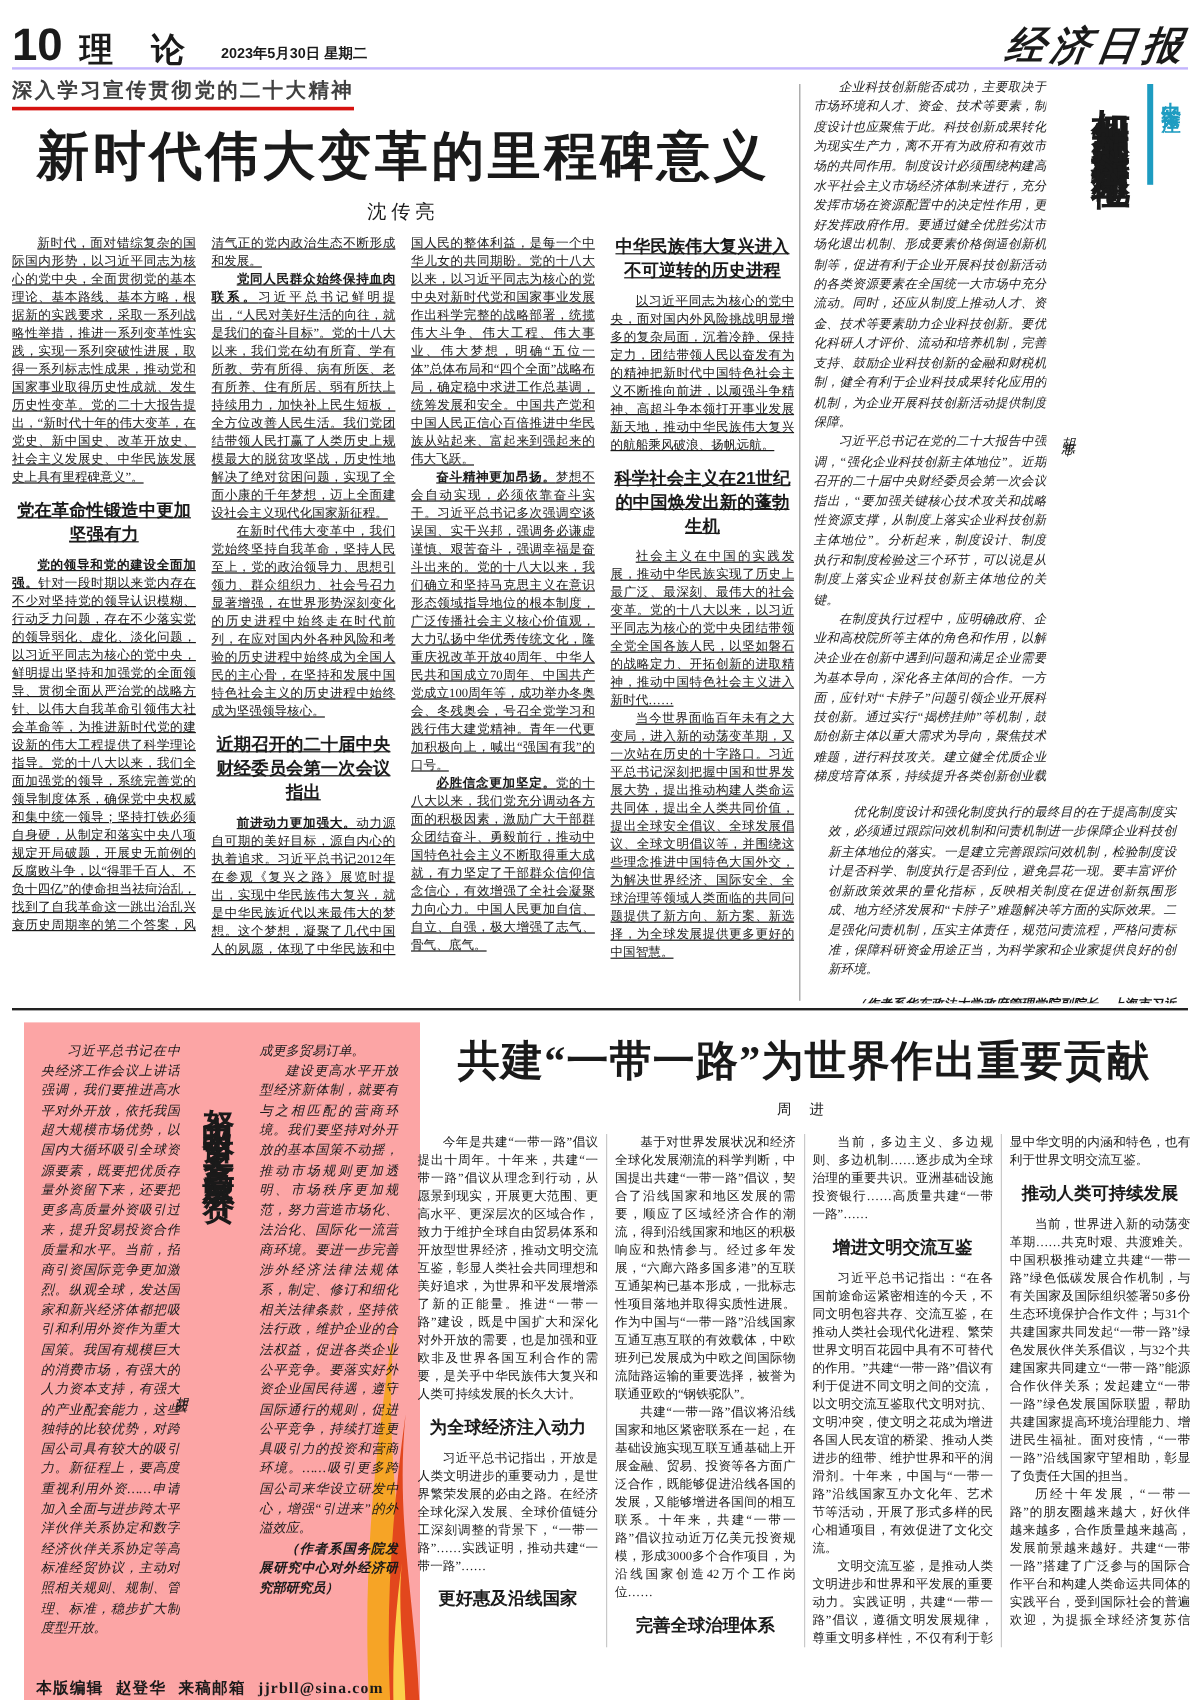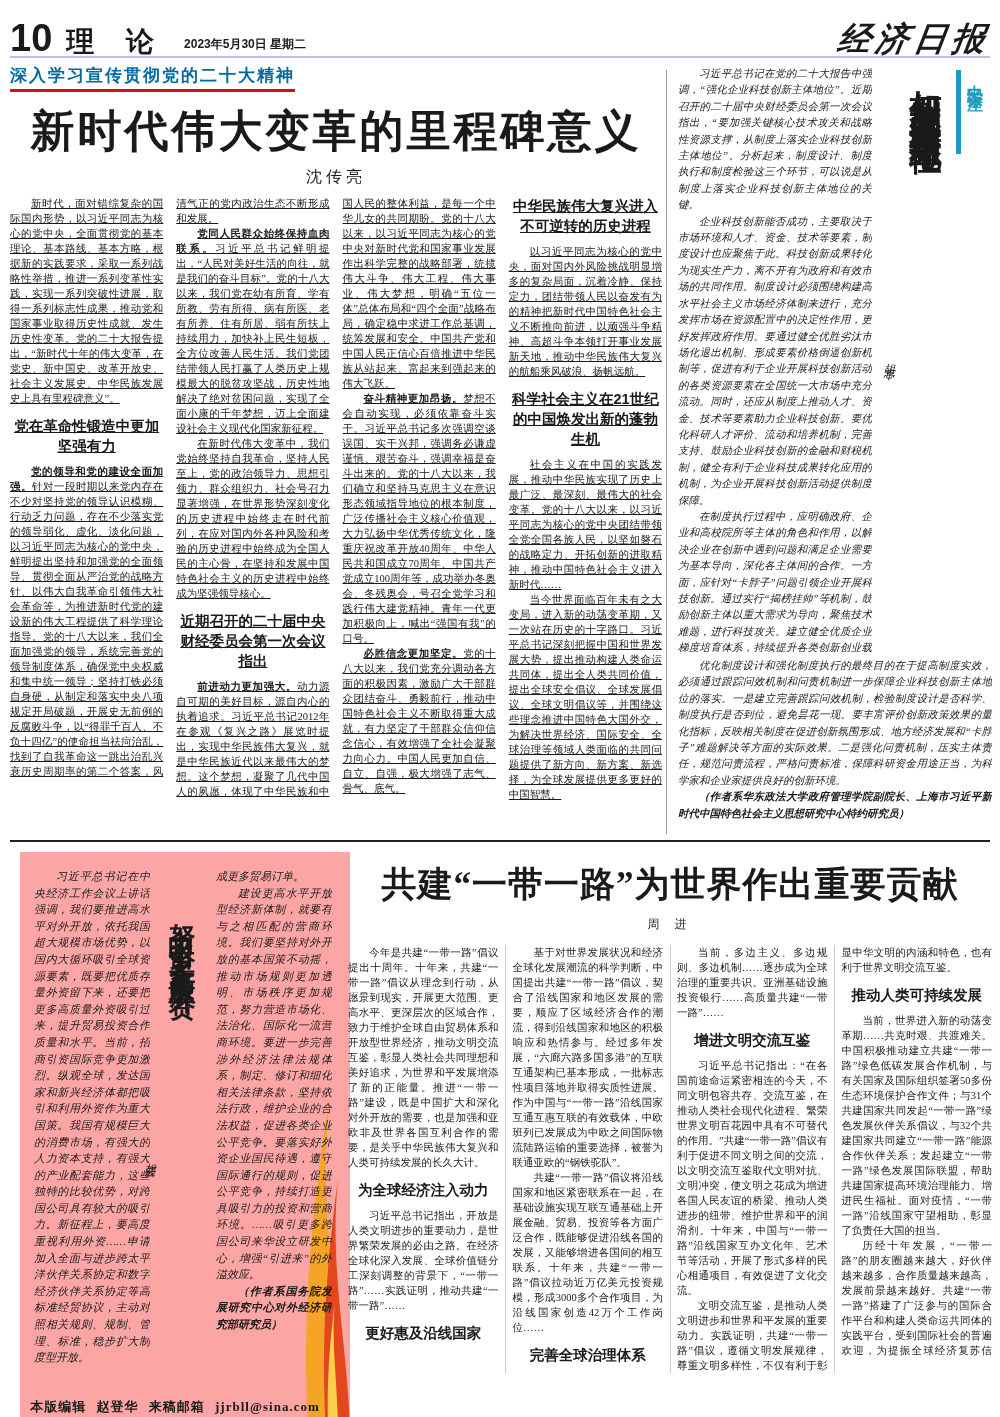--- a/index.html
+++ b/index.html
@@ -9,21 +9,21 @@
   .header{position:absolute;left:10px;top:12px;width:980px;height:44px;border-bottom:2px solid #c4b5fd;
           display:flex;align-items:flex-end;}
   .page-num{font-family:"Liberation Sans",sans-serif;font-weight:900;font-size:38px;line-height:.92;}
   .section-name{font-family:"Liberation Sans",sans-serif;font-weight:900;font-size:28px;line-height:1;
                 letter-spacing:12px;margin-left:14px;}
   .date-line{font-family:"Liberation Sans",sans-serif;font-weight:bold;font-size:12px;margin:0 0 3px 18px;}
   .masthead{margin-left:auto;font-weight:900;font-style:italic;font-size:33px;letter-spacing:5px;
             transform:skewX(-8deg);line-height:1;}
   
   .main-zone{position:absolute;left:10px;top:64px;width:652px;height:772px;overflow:hidden;}
-  .kicker{display:inline-block;color:#0369a1;font-family:"Liberation Sans",sans-serif;font-weight:900;
+  .kicker{display:inline-block;color:#404040;font-family:"Liberation Sans",sans-serif;font-weight:900;
           font-size:17px;letter-spacing:2px;border-bottom:3px solid #d6120f;padding-bottom:2px;}
   .main-headline{font-family:"Liberation Sans",sans-serif;font-weight:900;font-size:44px;letter-spacing:3px;
                  text-align:center;margin:14px 0 0;line-height:1.15;}
   .byline{text-align:center;font-size:16px;letter-spacing:4px;margin:10px 0 8px;}
   .main-body{column-count:4;column-gap:13px;height:632px;overflow:hidden;
              font-size:10.5px;line-height:15px;text-align:justify;text-decoration:underline;}
   .flow-para{margin:0;text-indent:2em;}
   .flow-para b{font-family:"Liberation Sans",sans-serif;}
   .flow-subhead{font-family:"Liberation Sans",sans-serif;font-weight:900;font-size:14.5px;line-height:20px;
                 margin:10px 0 8px;text-align:center;text-indent:0;}
@@ -34,21 +34,21 @@
   .sb-text{width:194px;font-size:10.5px;line-height:16.4px;text-align:justify;font-style:italic;overflow:hidden;}
   .sb-text p{margin:0;text-indent:2em;}
   .sb-author{width:24px;writing-mode:vertical-rl;font-size:11px;letter-spacing:4px;padding-top:288px;
              font-style:italic;}
   .sb-headline{width:60px;writing-mode:vertical-rl;font-family:"Liberation Sans",sans-serif;font-weight:900;
                font-size:32px;letter-spacing:3px;line-height:60px;height:100%;}
   .sb-labelcol{width:36px;}
   .cj-label{writing-mode:vertical-rl;font-family:"Liberation Sans",sans-serif;font-weight:900;font-size:16px;
             letter-spacing:3px;color:#1e9cc1;border-left:5px solid #1e9cc1;padding:2px 3px;height:80px;margin-top:4px;}
   .sb-bottom{margin-top:6px;font-size:10.5px;line-height:16.4px;text-align:justify;font-style:italic;overflow:hidden;}
-  .sb-bottom p{margin:0;text-indent:2em;}
+  .sb-bottom p{margin:12px;text-indent:2em;}
   .sb-attr{font-weight:bold;}
   
   .hr-main{position:absolute;left:10px;top:840px;width:980px;border-top:2px solid #222;}
   
   .fdi{position:absolute;left:20px;top:852px;width:330px;height:608px;background:#fca5a5;overflow:hidden;}
   .fdi-flame{position:absolute;right:0;top:0;height:100%;width:70px;}
   .fdi-inner{position:relative;display:flex;padding:16px 8px 8px 14px;height:516px;}
   .fdi-col{width:116px;font-size:11px;line-height:16.6px;text-align:justify;font-style:italic;overflow:hidden;}
   .fdi-col p{margin:0;text-indent:2em;}
   .fdi-attrp{font-weight:bold;}
@@ -100,22 +100,22 @@
         <p class="flow-para">社会主义在中国的实践发展，推动中华民族实现了历史上最广泛、最深刻、最伟大的社会变革。党的十八大以来，以习近平同志为核心的党中央团结带领全党全国各族人民，以坚如磐石的战略定力、开拓创新的进取精神，推动中国特色社会主义进入新时代……</p>
         <p class="flow-para">当今世界面临百年未有之大变局，进入新的动荡变革期，又一次站在历史的十字路口。习近平总书记深刻把握中国和世界发展大势，提出推动构建人类命运共同体，提出全人类共同价值，提出全球安全倡议、全球发展倡议、全球文明倡议等，并围绕这些理念推进中国特色大国外交，为解决世界经济、国际安全、全球治理等领域人类面临的共同问题提供了新方向、新方案、新选择，为全球发展提供更多更好的中国智慧。</p>
       </div>
   </div>
 
   <div class="v-rule"></div>
 
   <div class="sidebar">
     <div class="sb-top">
       <div class="sb-text">
+        <p>企业科技创新能否成功，主要取决于市场环境和人才、资金、技术等要素，制度设计也应聚焦于此。科技创新成果转化为现实生产力，离不开有为政府和有效市场的共同作用。制度设计必须围绕构建高水平社会主义市场经济体制来进行，充分发挥市场在资源配置中的决定性作用，更好发挥政府作用。要通过健全优胜劣汰市场化退出机制、形成要素价格倒逼创新机制等，促进有利于企业开展科技创新活动的各类资源要素在全国统一大市场中充分流动。同时，还应从制度上推动人才、资金、技术等要素助力企业科技创新。要优化科研人才评价、流动和培养机制，完善支持、鼓励企业科技创新的金融和财税机制，健全有利于企业科技成果转化应用的机制，为企业开展科技创新活动提供制度保障。</p>
         <p>习近平总书记在党的二十大报告中强调，“强化企业科技创新主体地位”。近期召开的二十届中央财经委员会第一次会议指出，“要加强关键核心技术攻关和战略性资源支撑，从制度上落实企业科技创新主体地位”。分析起来，制度设计、制度执行和制度检验这三个环节，可以说是从制度上落实企业科技创新主体地位的关键。</p>
-        <p>企业科技创新能否成功，主要取决于市场环境和人才、资金、技术等要素，制度设计也应聚焦于此。科技创新成果转化为现实生产力，离不开有为政府和有效市场的共同作用。制度设计必须围绕构建高水平社会主义市场经济体制来进行，充分发挥市场在资源配置中的决定性作用，更好发挥政府作用。要通过健全优胜劣汰市场化退出机制、形成要素价格倒逼创新机制等，促进有利于企业开展科技创新活动的各类资源要素在全国统一大市场中充分流动。同时，还应从制度上推动人才、资金、技术等要素助力企业科技创新。要优化科研人才评价、流动和培养机制，完善支持、鼓励企业科技创新的金融和财税机制，健全有利于企业科技成果转化应用的机制，为企业开展科技创新活动提供制度保障。</p>
         <p>在制度执行过程中，应明确政府、企业和高校院所等主体的角色和作用，以解决企业在创新中遇到问题和满足企业需要为基本导向，深化各主体间的合作。一方面，应针对“卡脖子”问题引领企业开展科技创新。通过实行“揭榜挂帅”等机制，鼓励创新主体以重大需求为导向，聚焦技术难题，进行科技攻关。建立健全优质企业梯度培育体系，持续提升各类创新创业载体的专业化服务能力，为企业开展科技创新活动和创新型企业的发展提供优质公共服务。另一方面，应建立企业常态化参与国家科技创新决策的机制。要完善信用约束机制、利益分配机制和风险控制机制，破除合作障碍，强化合作动力，使产学研深度融合落到实处、产生实效。同时，还要加大基础研究投入，持续支持一批科学家和科研团队长期从事基础学科研究，为国家安全和产业长远发展奠定良好科研基础。要加强国家科研机构、高水平研究型大学、科技领军企业等主体间的协同合作，使高校及科研院所能够及时为企业开展科技创新活动提供助力，成为坚实后盾。</p>
       </div>
       <div class="sb-author">胡志平</div>
       <div class="sb-headline">如何从制度上落实企业科技创新主体地位</div>
       <div class="sb-labelcol">
         <div class="cj-label">中经茶座</div>
       </div>
     </div>
     <div class="sb-bottom">
       <p>优化制度设计和强化制度执行的最终目的在于提高制度实效，必须通过跟踪问效机制和问责机制进一步保障企业科技创新主体地位的落实。一是建立完善跟踪问效机制，检验制度设计是否科学、制度执行是否到位，避免昙花一现。要丰富评价创新政策效果的量化指标，反映相关制度在促进创新氛围形成、地方经济发展和“卡脖子”难题解决等方面的实际效果。二是强化问责机制，压实主体责任，规范问责流程，严格问责标准，保障科研资金用途正当，为科学家和企业家提供良好的创新环境。</p>

